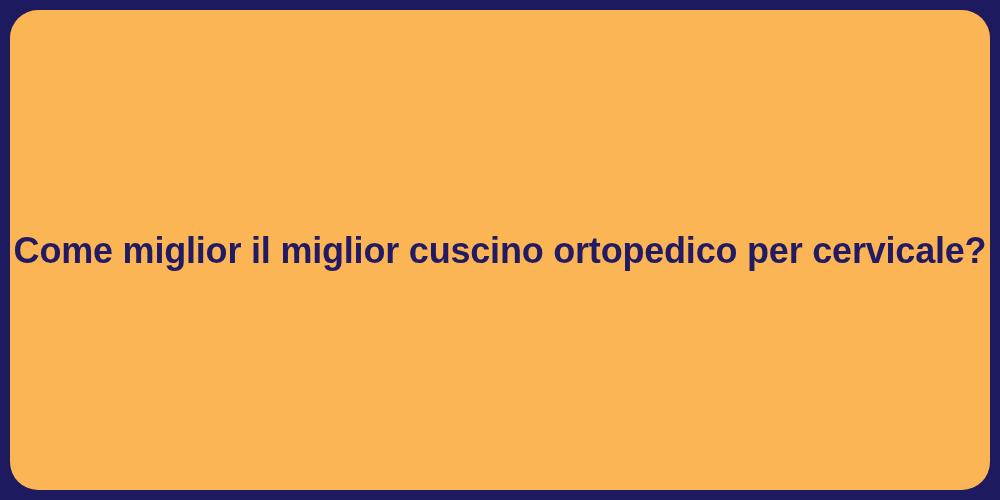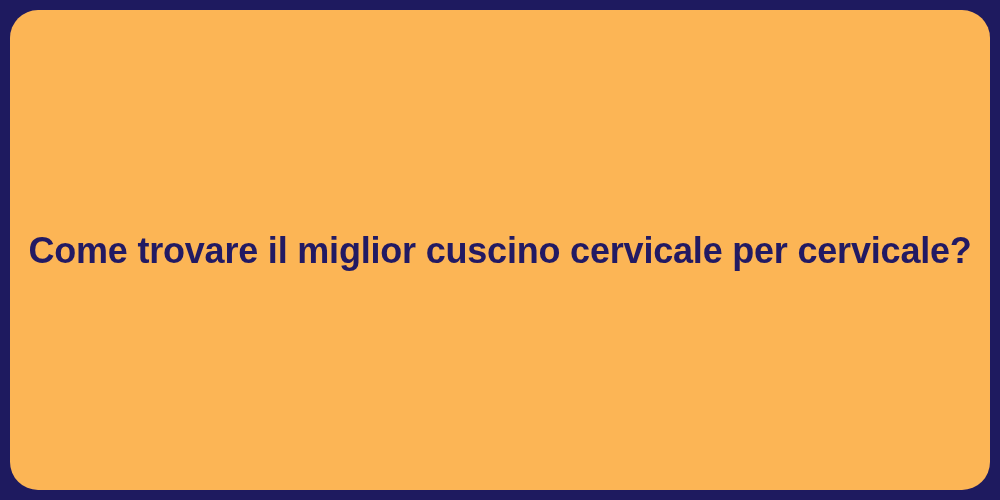--- a/index.html
+++ b/index.html
@@ -52,15 +52,15 @@
     letter-spacing: -0.2px;
     white-space: nowrap;
     -webkit-font-smoothing: antialiased;
   }
 </style>
 </head>
 <body>
 
 <div id="banner-frame">
   <div id="banner-card">
-    <h1 id="headline">Come trovare il miglior cuscino cervicale per cervicale?</h1>
+    <h1 id="headline">Come miglior il miglior cuscino ortopedico per cervicale?</h1>
   </div>
 </div>
 
 </body></html>

